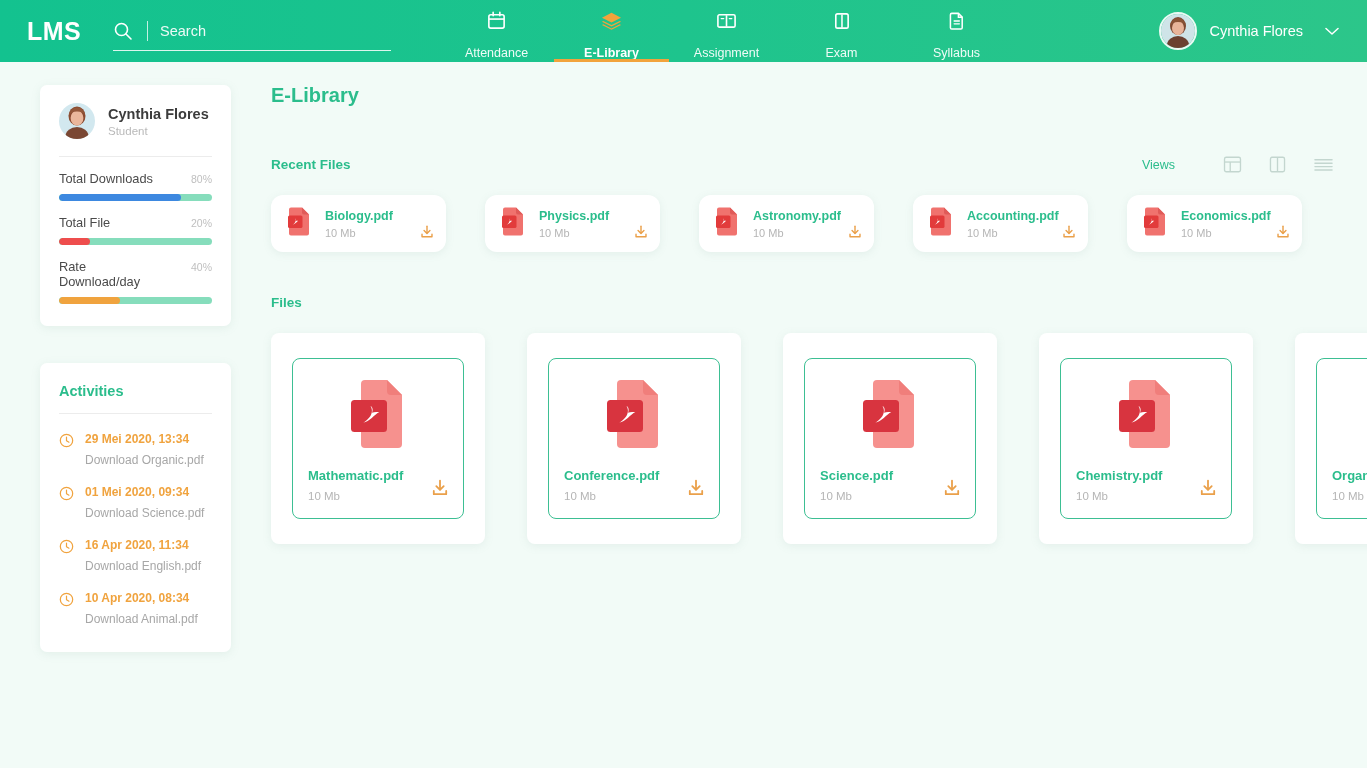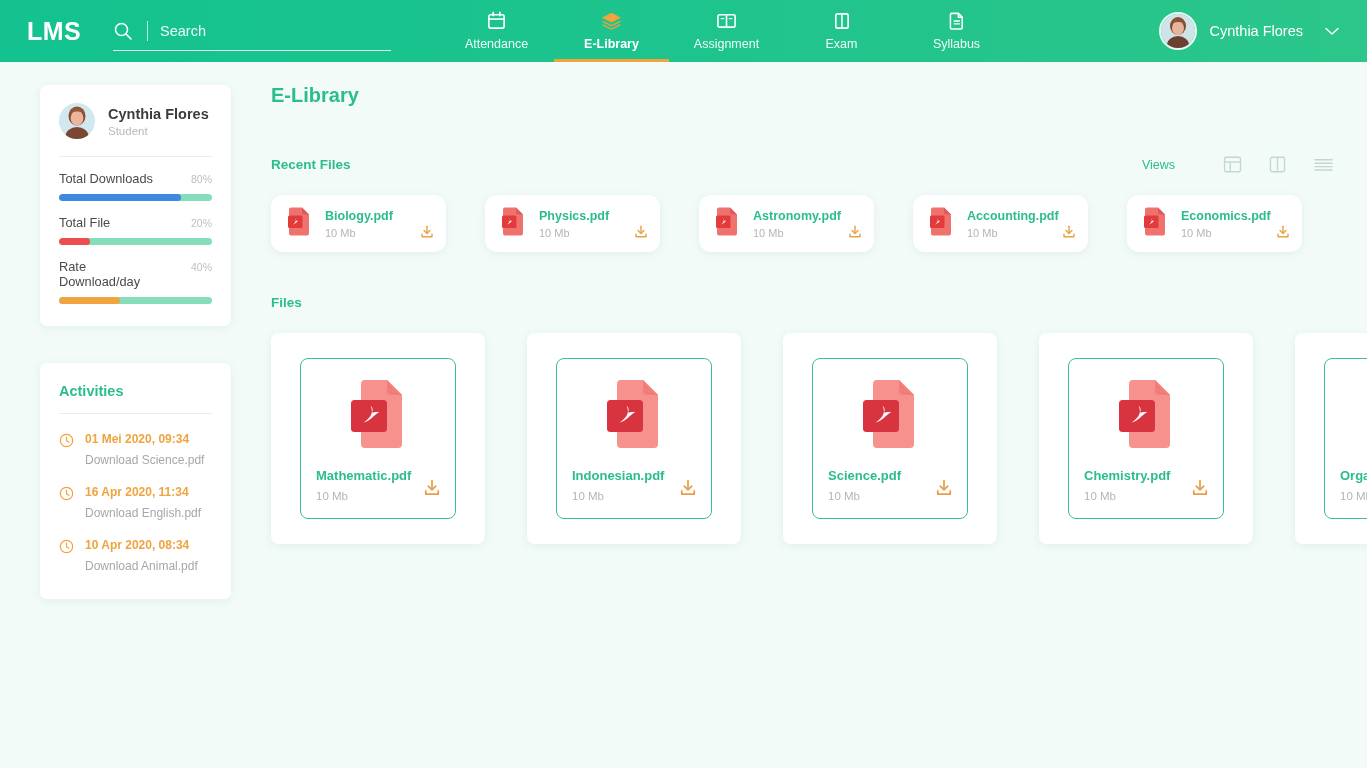--- a/index.html
+++ b/index.html
@@ -41,21 +41,21 @@
   .search-input::placeholder { color: rgba(255,255,255,0.92); }
 
   .nav {
     display: flex; align-items: flex-start;
     margin-left: 48px; height: 62px;
   }
   .nav-item {
     width: 115px; height: 62px;
     display: flex; flex-direction: column;
     align-items: center; justify-content: flex-start;
-    padding-top: 9px; position: relative; cursor: pointer;
+    padding-top: 9px; position: relative; cursor: pointer; gap: 9px;
   }
   .nav-icon { height: 22px; display: flex; align-items: center; justify-content: center; }
   .nav-label {
     margin-top: 6px; font-size: 12.5px; color: rgba(255,255,255,0.93);
     white-space: nowrap;
   }
   .nav-item.active .nav-label { color: #ffffff; font-weight: bold; }
   .nav-item.active::after {
     content: ""; position: absolute; left: 0; bottom: 0;
     width: 100%; height: 3px; background: #f5a councils;
@@ -142,21 +142,21 @@
   .files-title { margin-top: 43px; font-size: 13.5px; font-weight: bold; color: #2bbd8c; }
   .files-row { display: flex; margin-top: 23px; }
   .file-card {
     width: 214px; height: 211px; background: #ffffff; border-radius: 8px;
     box-shadow: 0 2px 10px rgba(120,160,145,0.12);
     margin-right: 42px; flex: 0 0 auto;
     display: flex; align-items: center; justify-content: center;
     cursor: pointer;
   }
   .file-inner {
-    width: 156px; height: 161px; border: 1.3px solid #3dbf93; border-radius: 8px;
+    width: 172px; height: 161px; border: 1.3px solid #3dbf93; border-radius: 8px;
     position: relative; display: flex; flex-direction: column;
     align-items: center; padding-top: 19px;
   }
   .fi-text { position: absolute; left: 15px; bottom: 16px; }
   .fi-name { font-size: 13px; font-weight: bold; color: #2bbd8c; white-space: nowrap; }
   .fi-size { font-size: 11.5px; color: #b5b5b5; margin-top: 7px; }
   .fi-dl { position: absolute; right: 13px; bottom: 16px; cursor: pointer; }
 </style>
 </head>
 <body>
@@ -303,20 +303,32 @@
       <div class="bar" style="background: rgb(134, 221, 188);">
         <div class="bar-fill" id="fill2" style="width: 40%; background: rgb(240, 163, 62);"></div>
       </div>
     </div>
   </div>
 
   <div class="card activities-card">
     <div class="act-title">Activities</div>
     <div class="act-div"></div>
 
+    <div class="act-item">
+      <span class="clock-icon">
+        <svg width="15" height="15" viewBox="0 0 16 16" fill="none">
+          <circle cx="8" cy="8" r="6.6" stroke="#f0a33e" stroke-width="1.3"></circle>
+          <path d="M8 4.4 V8.2 L10.6 9.8" stroke="#f0a33e" stroke-width="1.3" stroke-linecap="round" stroke-linejoin="round"></path>
+        </svg>
+      </span>
+      <div class="act-text">
+        <div class="act-date">29 Mei 2020, 13:34</div>
+        <div class="act-desc">Download Organic.pdf</div>
+      </div>
+    </div>
 
     <div class="act-item">
       <span class="clock-icon">
         <svg width="15" height="15" viewBox="0 0 16 16" fill="none">
           <circle cx="8" cy="8" r="6.6" stroke="#f0a33e" stroke-width="1.3"></circle>
           <path d="M8 4.4 V8.2 L10.6 9.8" stroke="#f0a33e" stroke-width="1.3" stroke-linecap="round" stroke-linejoin="round"></path>
         </svg>
       </span>
       <div class="act-text">
         <div class="act-date">01 Mei 2020, 09:34</div>
@@ -528,21 +540,21 @@
       <div class="file-inner">
         <span>
           <svg width="62" height="74" viewBox="0 0 62 74">
             <path d="M14 6 a4 4 0 0 1 4-4 h22 l15 15 v49 a4 4 0 0 1 -4 4 h-33 a4 4 0 0 1 -4-4 z" fill="#f6918e"></path>
             <path d="M40 2 L55 17 H44 a4 4 0 0 1 -4-4 z" fill="#f07e7b"></path>
             <rect x="4" y="22" width="36" height="32" rx="3.5" fill="#d8343f"></rect>
             <path d="M23.5 28 c2.6 4.2 1.3 8.4 -1 11.3 c-2 2.6 -4.4 4.4 -6.1 5.2 c2.6 -0.6 5.8 -2.4 8.4 -4.6 c2.9 -2.4 5.2 -5 7.5 -5.6 c-2.9 -0.7 -5.5 -0.3 -7.2 0.5 c0.9 -2.6 0.9 -5.5 -1.6 -6.8 z" fill="#ffffff"></path>
           </svg>
         </span>
         <div class="fi-text">
-          <div class="fi-name">Indonesian.pdf</div>
+          <div class="fi-name">Conference.pdf</div>
           <div class="fi-size">10 Mb</div>
         </div>
         <span class="fi-dl">
           <svg width="20" height="20" viewBox="0 0 20 20" fill="none">
             <path d="M10 2.6 V11.4" stroke="#eaa04a" stroke-width="1.8" stroke-linecap="round"></path>
             <path d="M6.3 8.2 L10 11.9 L13.7 8.2" stroke="#eaa04a" stroke-width="1.8" stroke-linecap="round" stroke-linejoin="round"></path>
             <path d="M3.8 13 V16.2 H16.2 V13" stroke="#eaa04a" stroke-width="1.8" stroke-linecap="round" stroke-linejoin="round"></path>
           </svg>
         </span>
       </div>

